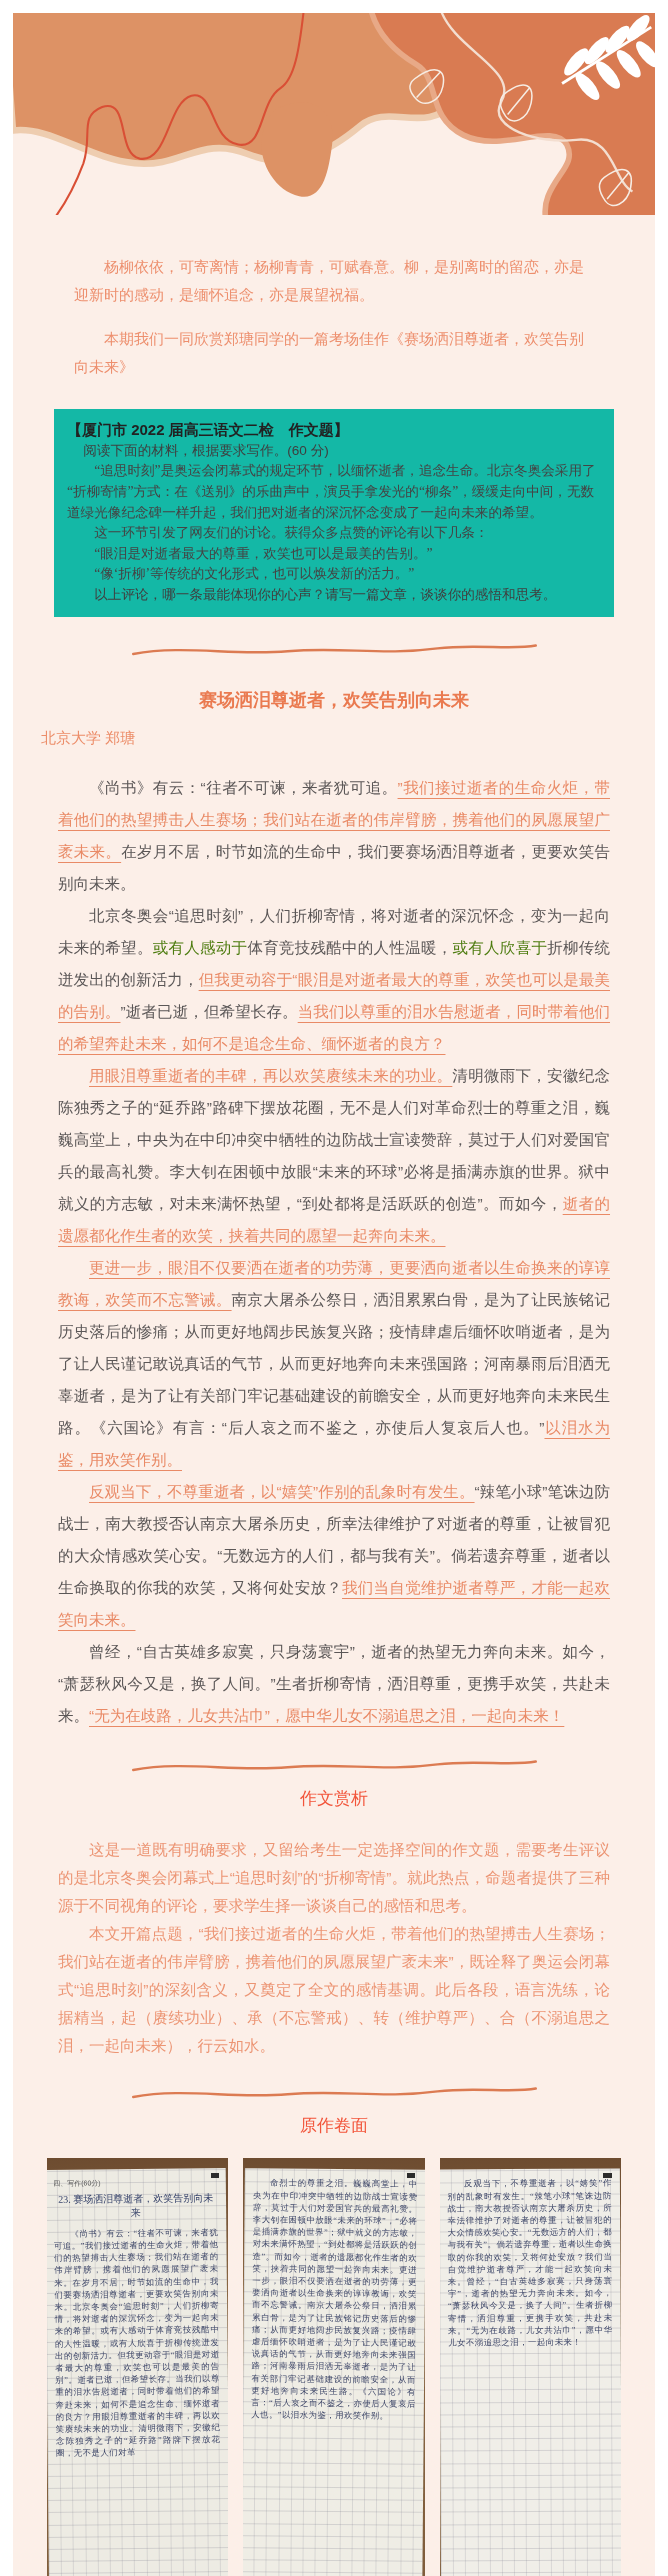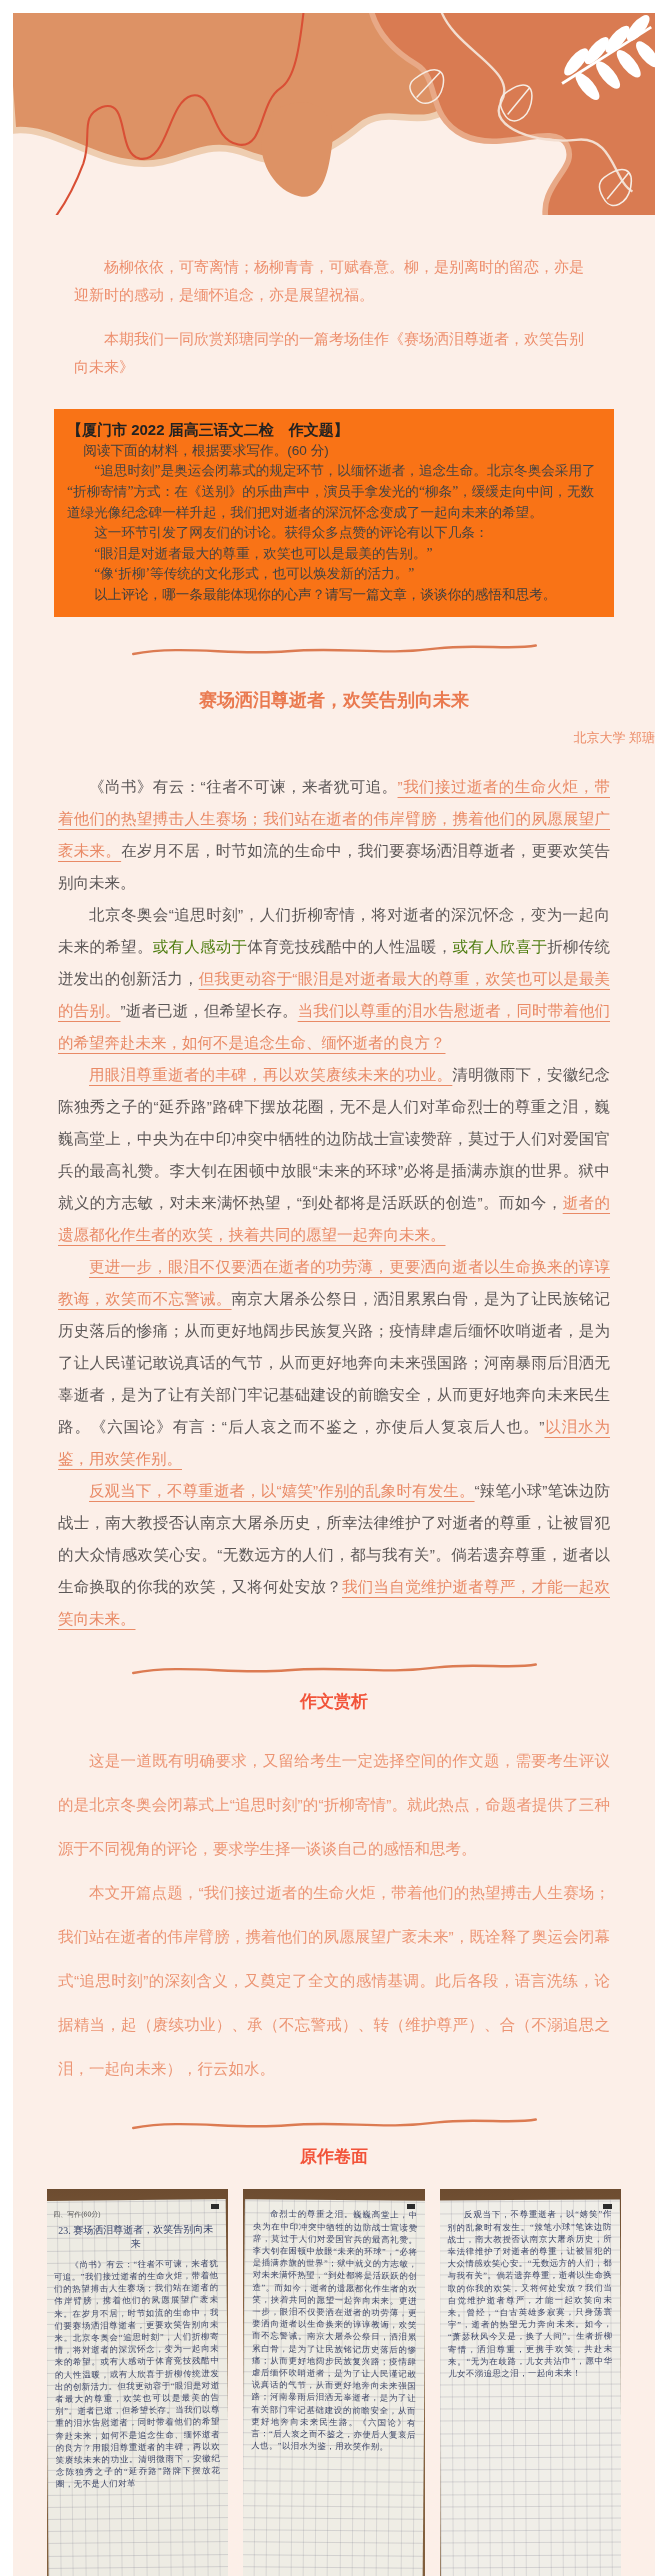--- a/index.html
+++ b/index.html
@@ -4,38 +4,38 @@
 <style>
   html,body{margin:0;padding:0;background:#ffffff;}
   body{width:668px;font-family:"Liberation Sans",sans-serif;-webkit-font-smoothing:antialiased;}
   .card{position:relative;margin:13px;background:#fcefe8;overflow:hidden;}
   
   .deco{display:block;width:100%;height:202px;}
   
   .intro{margin:38px 45px 0;color:#ed8f6e;font-size:15px;line-height:28px;}
   .intro p{margin:16px;text-indent:2em;}
   
-  .prompt-box{background:#f97316;margin:28px 41px 0;padding:11.3px 13px;color:#3f3f3f;font-size:13.6px;line-height:20.6px;}
+  .prompt-box{background:#14b8a6;margin:28px 41px 0;padding:11.3px 13px;color:#3f3f3f;font-size:13.6px;line-height:20.6px;}
   .prompt-heading{font-weight:bold;font-size:15px;color:#222;margin:0 0 1.9px;}
   .prompt-sub{margin:0;text-indent:1.2em;}
   .kaiti{font-family:"Liberation Serif",serif;color:#444;}
   .prompt-box p{margin:0;}
   .ind{text-indent:2em;}
   
   .divider{display:block;margin:22.5px auto 0;}
   .essay-title{margin:28px 38px 8px;text-align:center;color:#ea7a50;font-weight:bold;font-size:18px;}
-  .byline{margin:17px 0 0;text-align:right;color:#ec8d69;font-size:13px;}
-  .section-heading{margin:11.3px 0 0;text-align:center;color:#f2543a;font-weight:bold;font-size:17px;}
+  .byline{margin:17px 0 0;text-align:left;color:#ec8d69;font-size:15px;padding-left:28px;}
+  .section-heading{margin:11.3px 0 0;text-align:center;color:#f2543a;font-weight:normal;font-size:17px;}
   
   .essay{margin:24.4px 45px 0;color:#5b5757;font-size:15.5px;line-height:32px;text-align:justify;}
   .essay p{margin:0;text-indent:2em;}
   .seg-a{color:#4d7c0f;}
   .seg-u{color:#e98a66;text-decoration:underline;text-underline-offset:4.7px;text-decoration-thickness:1.4px;}
   
-  .analysis{margin:26px 45px 0;color:#ec9574;font-size:15.5px;line-height:44px;text-align:justify;}
+  .analysis{margin:26px 45px 0;color:#ec9574;font-size:15.5px;line-height:28px;text-align:justify;}
   .analysis p{margin:0;text-indent:2em;}
   
   .photos{display:flex;gap:15px;margin:20.6px 34px 0;}
   .photo{flex:1;height:456px;position:relative;overflow:hidden;background:linear-gradient(180deg,#6d4c30,#8a6844 30%,#7d5b3a);}
   .paper{position:absolute;left:0;right:0;top:11.3px;bottom:3.8px;background:
       repeating-linear-gradient(0deg,rgba(110,110,130,.22) 0 0.9px,transparent 0.9px 12.2px),
       repeating-linear-gradient(90deg,rgba(110,110,130,.18) 0 0.9px,transparent 0.9px 12.2px),
       #edebe3;
       padding:9.4px 8.4px 15px;box-sizing:border-box;}
   .photo:nth-child(1) .paper{transform:rotate(-.6deg);}
@@ -105,20 +105,21 @@
 
   <h1 class="essay-title">赛场洒泪尊逝者，欢笑告别向未来</h1>
   <p class="byline">北京大学 郑瑭</p>
 
   <div class="essay" id="essay-slot">
       <p><span class="seg-n">《尚书》有云：“往者不可谏，来者犹可追。</span><span class="seg-u">”我们接过逝者的生命火炬，带着他们的热望搏击人生赛场；我们站在逝者的伟岸臂膀，携着他们的夙愿展望广袤未来。</span><span class="seg-n">在岁月不居，时节如流的生命中，我们要赛场洒泪尊逝者，更要欢笑告别向未来。</span></p>
       <p><span class="seg-n">北京冬奥会“追思时刻”，人们折柳寄情，将对逝者的深沉怀念，变为一起向未来的希望。</span><span class="seg-a">或有人感动于</span><span class="seg-n">体育竞技残酷中的人性温暖，</span><span class="seg-a">或有人欣喜于</span><span class="seg-n">折柳传统迸发出的创新活力，</span><span class="seg-u">但我更动容于“眼泪是对逝者最大的尊重，欢笑也可以是最美的告别。</span><span class="seg-n">”逝者已逝，但希望长存。</span><span class="seg-u">当我们以尊重的泪水告慰逝者，同时带着他们的希望奔赴未来，如何不是追念生命、缅怀逝者的良方？</span></p>
       <p><span class="seg-u">用眼泪尊重逝者的丰碑，再以欢笑赓续未来的功业。</span><span class="seg-n">清明微雨下，安徽纪念陈独秀之子的“延乔路”路碑下摆放花圈，无不是人们对革命烈士的尊重之泪，巍巍高堂上，中央为在中印冲突中牺牲的边防战士宣读赞辞，莫过于人们对爱国官兵的最高礼赞。李大钊在困顿中放眼“未来的环球”必将是插满赤旗的世界。狱中就义的方志敏，对未来满怀热望，“到处都将是活跃跃的创造”。而如今，</span><span class="seg-u">逝者的遗愿都化作生者的欢笑，挟着共同的愿望一起奔向未来。</span></p>
       <p><span class="seg-u">更进一步，眼泪不仅要洒在逝者的功劳薄，更要洒向逝者以生命换来的谆谆教诲，欢笑而不忘警诫。</span><span class="seg-n">南京大屠杀公祭日，洒泪累累白骨，是为了让民族铭记历史落后的惨痛；从而更好地阔步民族复兴路；疫情肆虐后缅怀吹哨逝者，是为了让人民谨记敢说真话的气节，从而更好地奔向未来强国路；河南暴雨后泪洒无辜逝者，是为了让有关部门牢记基础建设的前瞻安全，从而更好地奔向未来民生路。《六国论》有言：“后人哀之而不鉴之，亦使后人复哀后人也。”</span><span class="seg-u">以泪水为鉴，用欢笑作别。</span></p>
       <p><span class="seg-u">反观当下，不尊重逝者，以“嬉笑”作别的乱象时有发生。</span><span class="seg-n">“辣笔小球”笔诛边防战士，南大教授否认南京大屠杀历史，所幸法律维护了对逝者的尊重，让被冒犯的大众情感欢笑心安。“无数远方的人们，都与我有关”。倘若遗弃尊重，逝者以生命换取的你我的欢笑，又将何处安放？</span><span class="seg-u">我们当自觉维护逝者尊严，才能一起欢笑向未来。</span></p>
+      <p><span class="seg-n">曾经，“自古英雄多寂寞，只身荡寰宇”，逝者的热望无力奔向未来。如今，“萧瑟秋风今又是，换了人间。”生者折柳寄情，洒泪尊重，更携手欢笑，共赴未来。</span><span class="seg-u">“无为在歧路，儿女共沾巾”，愿中华儿女不溺追思之泪，一起向未来！</span></p>
     </div>
 
   <svg class="divider" width="413" height="20.6" viewBox="0 0 440 22">
     <path d="M5,16 C60,6 110,18 170,13 C230,8 270,18 330,10 C370,5 410,12 435,7" fill="none" stroke="#dc7b52" stroke-width="2.6" stroke-linecap="round"></path>
   </svg>
 
   <h2 class="section-heading">作文赏析</h2>
   <div class="analysis" id="analysis-slot">
       <p>这是一道既有明确要求，又留给考生一定选择空间的作文题，需要考生评议的是北京冬奥会闭幕式上“追思时刻”的“折柳寄情”。就此热点，命题者提供了三种源于不同视角的评论，要求学生择一谈谈自己的感悟和思考。</p>
       <p>本文开篇点题，“我们接过逝者的生命火炬，带着他们的热望搏击人生赛场；我们站在逝者的伟岸臂膀，携着他们的夙愿展望广袤未来”，既诠释了奥运会闭幕式“追思时刻”的深刻含义，又奠定了全文的感情基调。此后各段，语言洗练，论据精当，起（赓续功业）、承（不忘警戒）、转（维护尊严）、合（不溺追思之泪，一起向未来），行云如水。</p>

